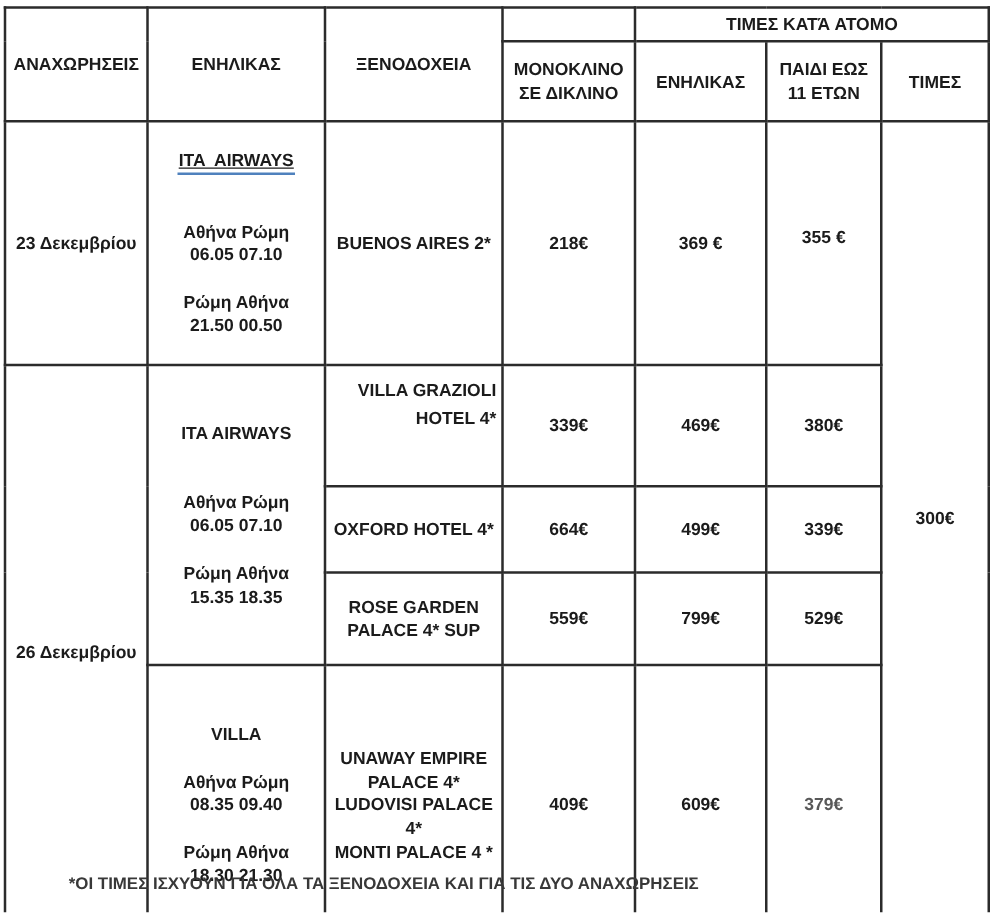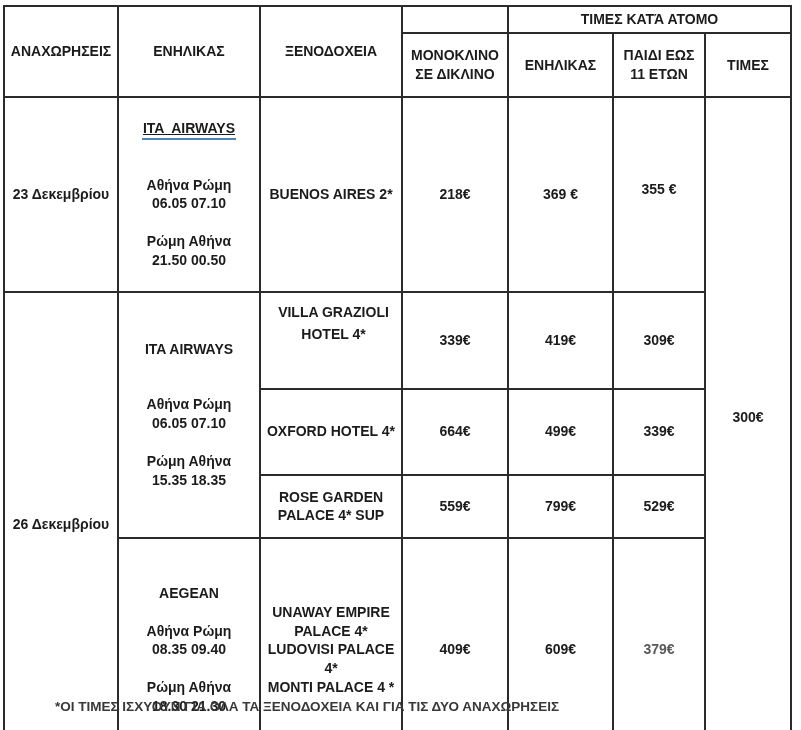--- a/index.html
+++ b/index.html
@@ -25,26 +25,26 @@
     text-align: center;
     vertical-align: middle;
     white-space: pre-line;
     line-height: 1.35;
     padding: 2px 3px;
   }
   tr.h1 { height: 27px; }
   tr.h2 { height: 64px; }
   tr.d1 { height: 151px; }
   tr.d2 { height: 97px; }
-  tr.d3 { height: 86px; }
-  tr.d4 { height: 63px; }
+  tr.d3 { height: 69px; }
+  tr.d4 { height: 74px; }
   tr.d5 { height: 175px; }
 
   td.hotel-left {
-    text-align: center;
+    text-align: right;
     vertical-align: top;
     padding: 8px 4px 0 9px;
     line-height: 1.6;
   }
   .airline-underline {
     display: inline-block;
     text-decoration: underline;
     border-bottom: 2px solid #4f81bd;
     padding: 0 1px 1px 1px;
     line-height: 1.2;
@@ -123,42 +123,42 @@
         <div class="airline-plain">ITA AIRWAYS</div>
         <div class="flight-lines flight-gap">Αθήνα Ρώμη
 06.05 07.10
 
 Ρώμη Αθήνα
 15.35 18.35</div>
       </td>
       <td class="hotel-left">VILLA GRAZIOLI
 HOTEL 4*</td>
       <td>339€</td>
-      <td>419€</td>
-      <td>309€</td>
+      <td>469€</td>
+      <td>380€</td>
     </tr>
 
     <tr class="d3">
       <td>OXFORD HOTEL 4*</td>
       <td>664€</td>
       <td>499€</td>
       <td>339€</td>
     </tr>
 
     <tr class="d4">
       <td>ROSE GARDEN
 PALACE 4* SUP</td>
       <td>559€</td>
       <td>799€</td>
       <td>529€</td>
     </tr>
 
     <tr class="d5">
       <td>
-        <div class="airline-plain">AEGEAN</div>
+        <div class="airline-plain">VILLA</div>
         <div class="flight-lines">Αθήνα Ρώμη
 08.35 09.40
 
 Ρώμη Αθήνα
 18.30 21.30</div>
       </td>
       <td>UNAWAY EMPIRE
 PALACE 4*
 LUDOVISI PALACE
 4*

